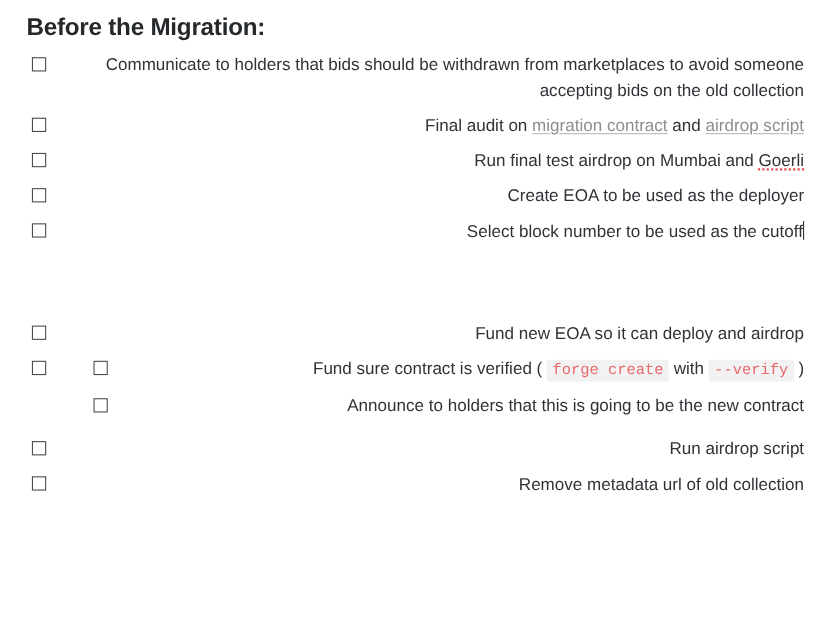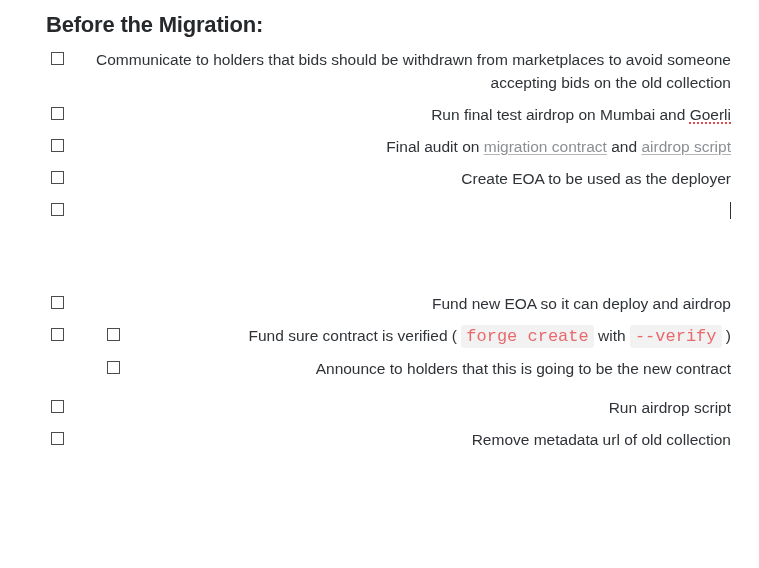--- a/index.html
+++ b/index.html
@@ -10,21 +10,21 @@
   body {
     width: 759px;
     height: 568px;
     overflow: hidden;
     font-family: "Liberation Sans", sans-serif;
     color: #2f3337;
     -webkit-font-smoothing: antialiased;
   }
 
   .doc {
-    padding: 10px 28px 0 46px;
+    padding: 10px 28px 0 24px;
     box-sizing: border-box;
     width: 759px;
   }
 
   .section-heading {
     font-size: 22px;
     font-weight: bold;
     line-height: 30px;
     color: #26292c;
     letter-spacing: -0.2px;
@@ -90,21 +90,21 @@
 
   a.doc-link {
     color: #8b8f93;
     text-decoration: underline;
     text-decoration-color: #b5b8bb;
     text-underline-offset: 2px;
   }
 
   code.inline-code {
     font-family: "Liberation Mono", "DejaVu Sans Mono", monospace;
-    font-size: 17px;
+    font-size: 14px;
     color: #e8696c;
     background: #f2f2f2;
     padding: 2px 5px;
     border-radius: 3px;
     white-space: nowrap;
   }
 
   .misspelled {
     text-decoration: underline;
     text-decoration-style: dotted;
@@ -132,36 +132,36 @@
 
     <ul class="task-list">
 
       <li class="task-item">
         <span class="checkbox"></span>
         <span class="task-text">Communicate to holders that bids should be withdrawn from marketplaces to avoid someone accepting bids on the old collection</span>
       </li>
 
       <li class="task-item">
         <span class="checkbox"></span>
+        <span class="task-text"><span>Final audit on </span><a class="doc-link" href="#">migration contract</a><span> and </span><a class="doc-link" href="#">airdrop script</a></span>
+      </li>
+
+      <li class="task-item">
+        <span class="checkbox"></span>
         <span class="task-text"><span>Run final test airdrop on Mumbai and </span><span class="misspelled">Goerli</span></span>
       </li>
 
       <li class="task-item">
         <span class="checkbox"></span>
-        <span class="task-text"><span>Final audit on </span><a class="doc-link" href="#">migration contract</a><span> and </span><a class="doc-link" href="#">airdrop script</a></span>
-      </li>
-
-      <li class="task-item">
-        <span class="checkbox"></span>
         <span class="task-text">Create EOA to be used as the deployer</span>
       </li>
 
       <li class="task-item">
         <span class="checkbox"></span>
-        <span class="task-text"><span class="caret"></span></span>
+        <span class="task-text"><span>Select block number to be used as the cutoff</span><span class="caret"></span></span>
       </li>
 
     </ul>
   </section>
 
   <section class="section">
 
     <ul class="task-list">
 
       <li class="task-item">

